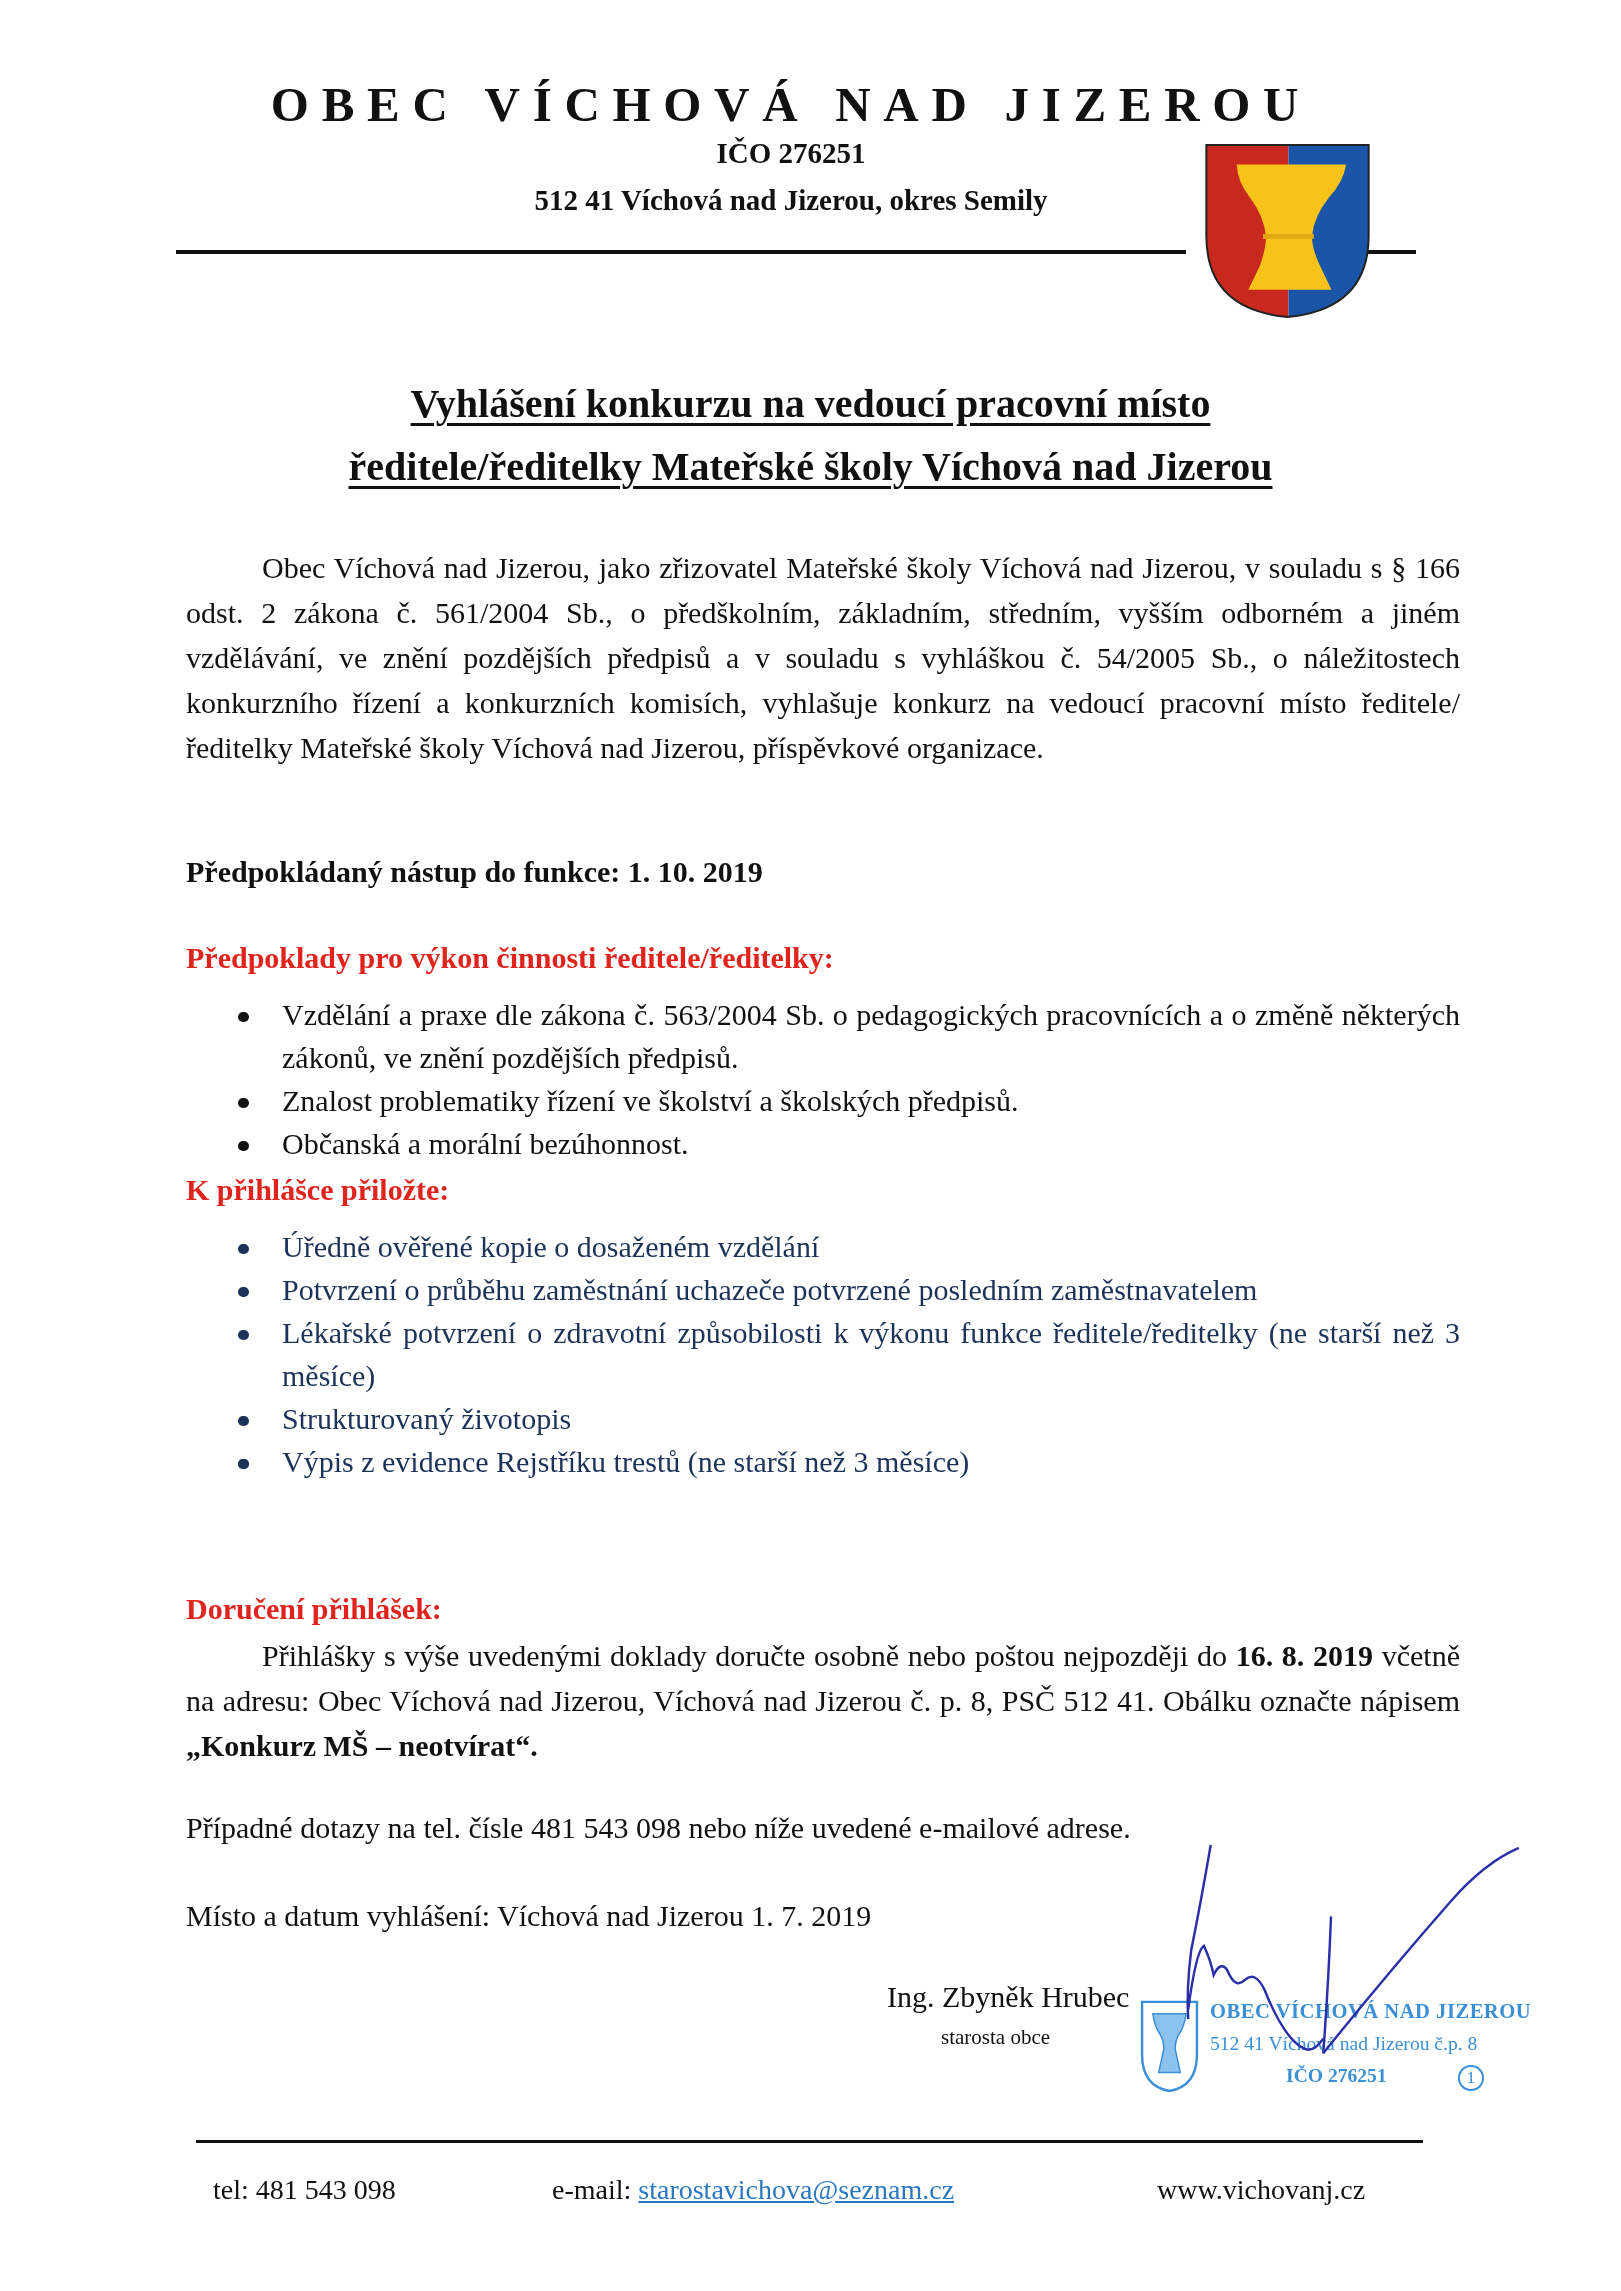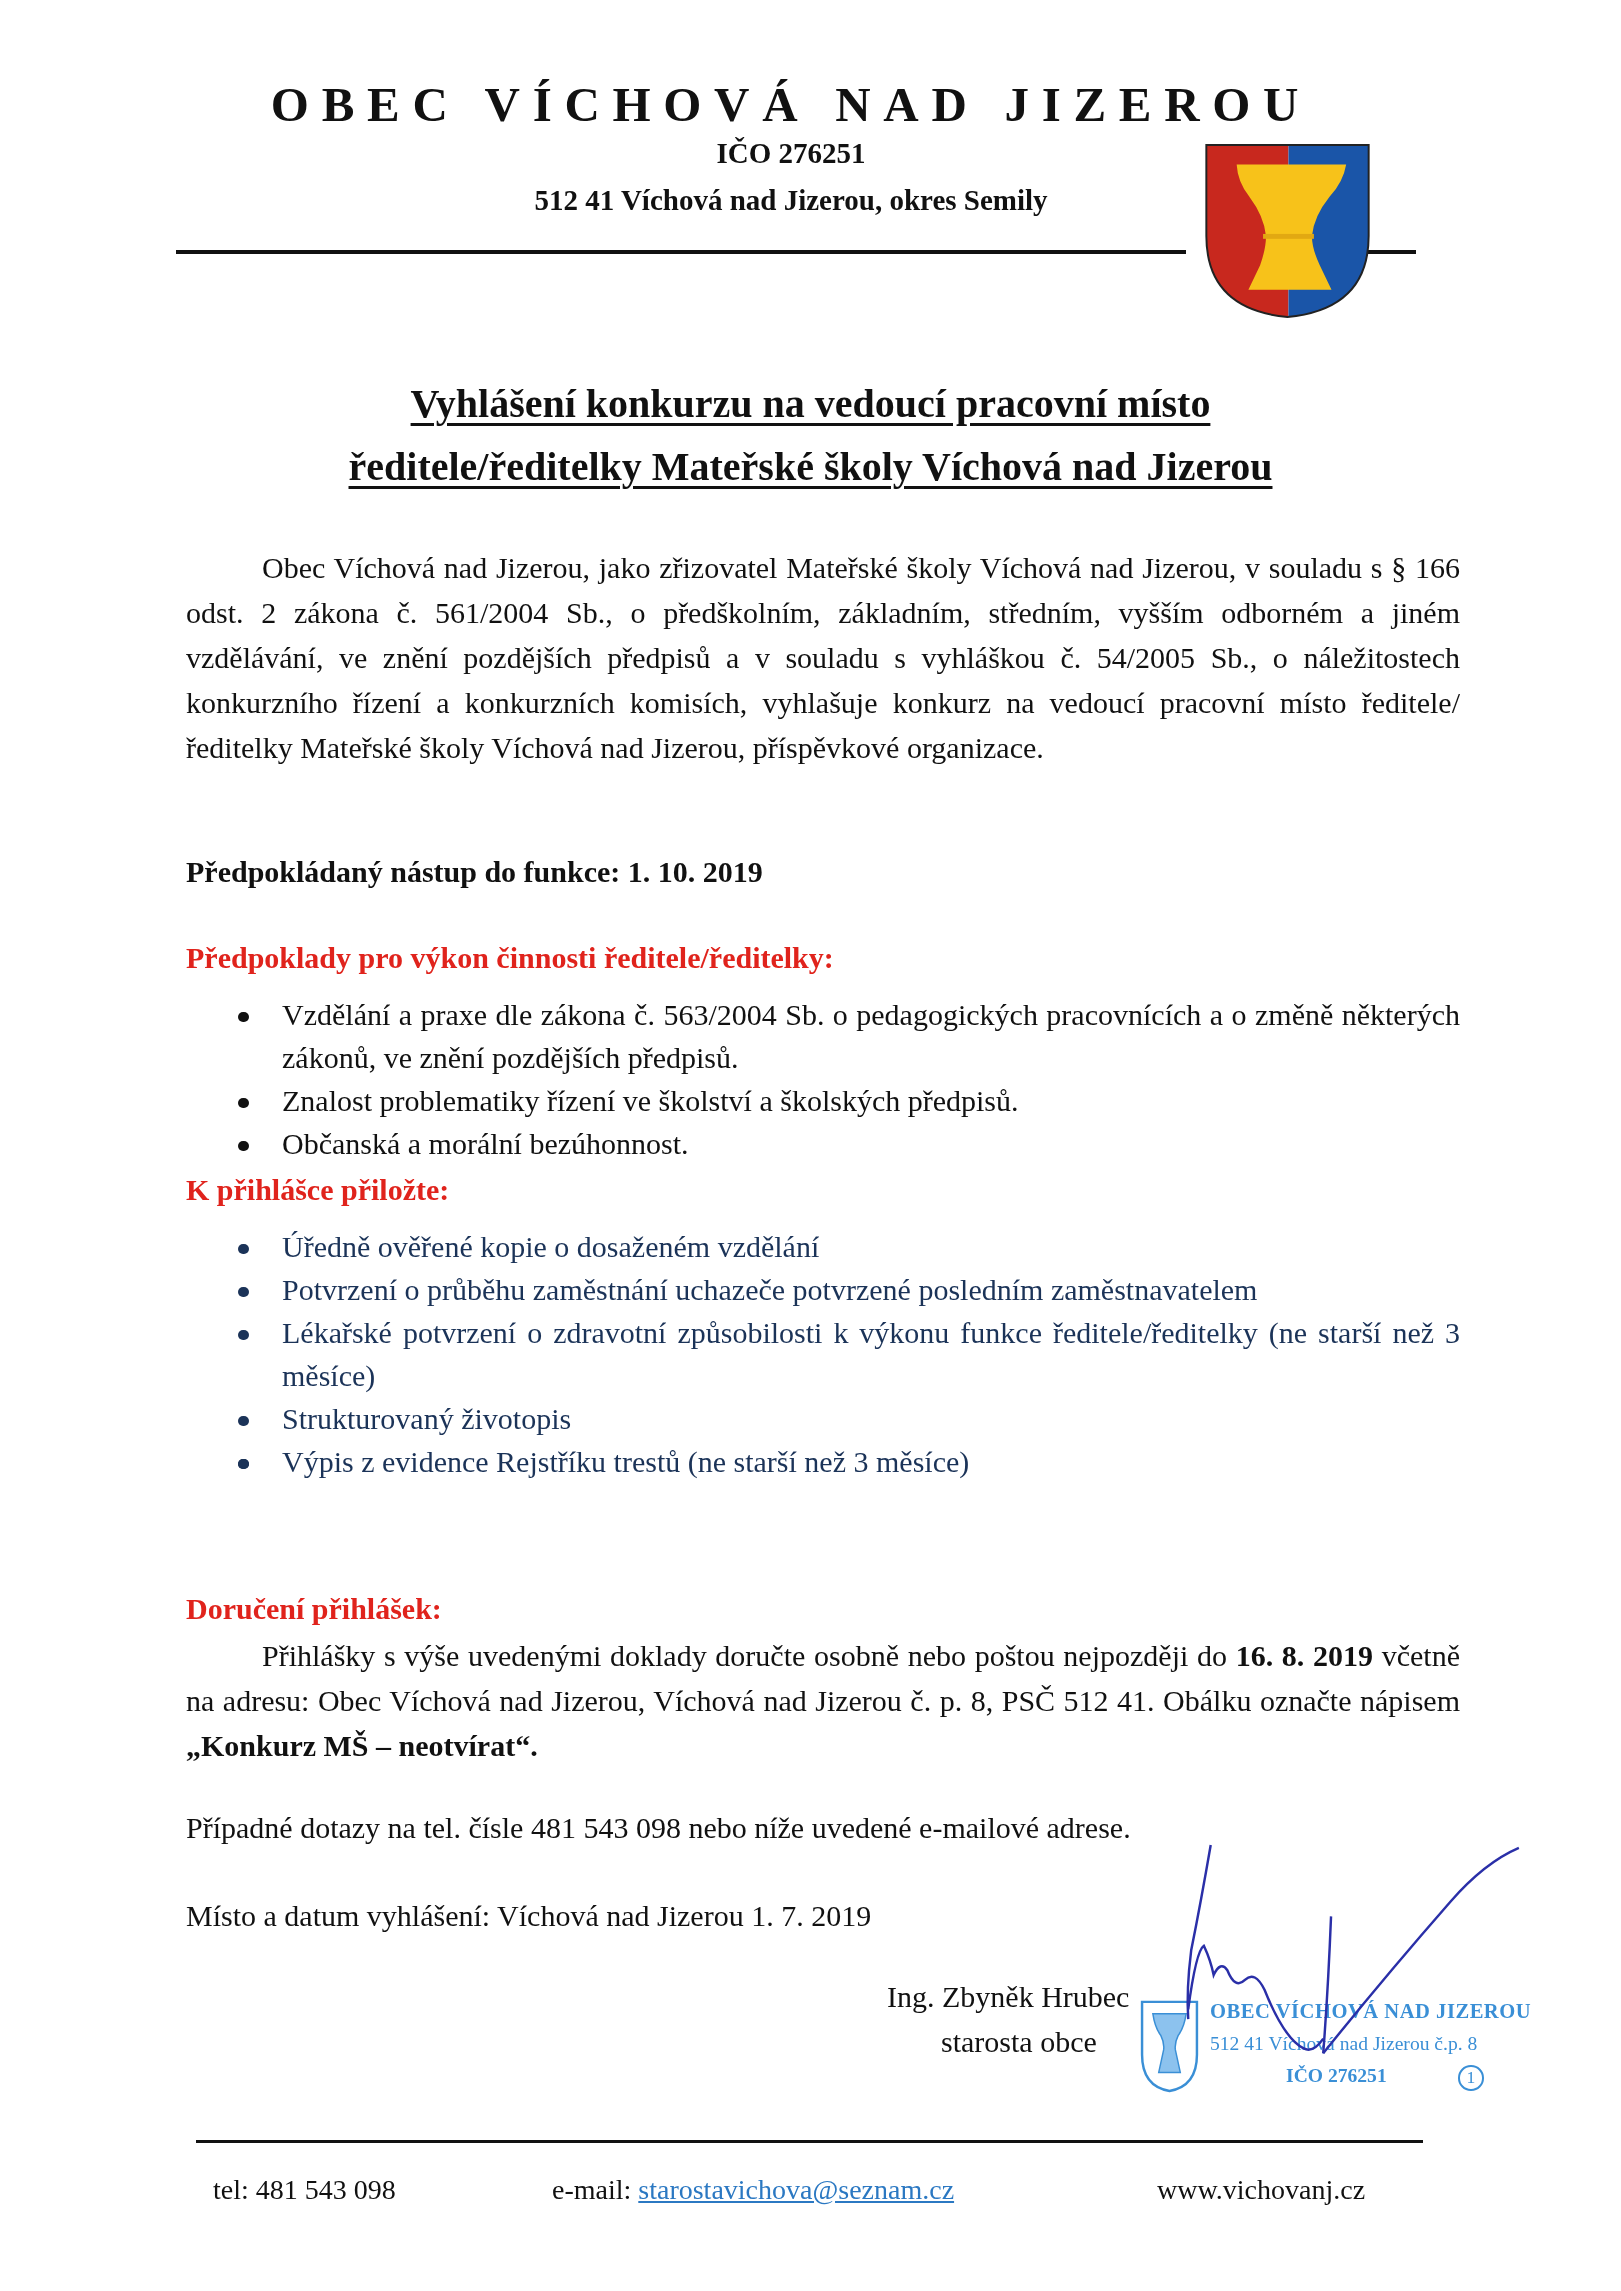--- a/index.html
+++ b/index.html
@@ -27,21 +27,21 @@
   ul.blist { position: absolute; left: 186px; width: 1274px; margin: 0; padding: 0; list-style: none; font-size: 30px; line-height: 43px; }
   ul.blist li { position: relative; padding-left: 96px; text-align: justify; margin-bottom: 0; }
   ul.blist li .dot { position: absolute; left: 52px; top: 18.6px; width: 10.8px; height: 10.8px; border-radius: 50%; background: currentColor; }
   .req-list { top: 993px; color: #111; }
   .req-list li { margin-bottom: 2.9px; }
   .att-list { top: 1225px; color: #1b3358; }
   .del-para { top: 1633px; text-indent: 76px; }
   .dotazy { top: 1811px; left: 186px; font-size: 30px; }
   .misto { top: 1899px; left: 186px; font-size: 30px; }
   .sig-name { top: 1980px; left: 887px; font-size: 30px; }
-  .sig-title { top: 2025px; left: 941px; font-size: 30px; }
+  .sig-title { top: 2025px; left: 941px; font-size: 21px; }
   .stamp { top: 1996px; left: 1139px; width: 363px; height: 108px; color: #3a8fd6; }
   .stamp-shield { position: absolute; left: 0; top: 0; width: 61px; height: 98px; }
   .stamp-line { position: absolute; left: 71px; width: 294px; font-size: 20.6px; font-weight: bold; white-space: nowrap; }
   .sl1 { top: 3.9px; letter-spacing: 0.5px; }
   .sl2 { top: 37px; font-weight: normal; font-size: 19.6px; }
   .sl3 { top: 69px; left: 147px; font-size: 19.6px; }
   .sl-num { position: absolute; left: 319px; top: 69px; font-size: 17.6px; border: 2px solid #3a8fd6; border-radius: 50%; width: 21.6px; height: 21.6px; line-height: 21.6px; text-align: center; }
   .signature { top: 1843px; left: 1127px; width: 412px; height: 225px; }
   .footer-rule { top: 2140px; left: 196px; width: 1227px; height: 2.9px; background: #111; }
   .footer { top: 2174px; font-size: 28px; }

